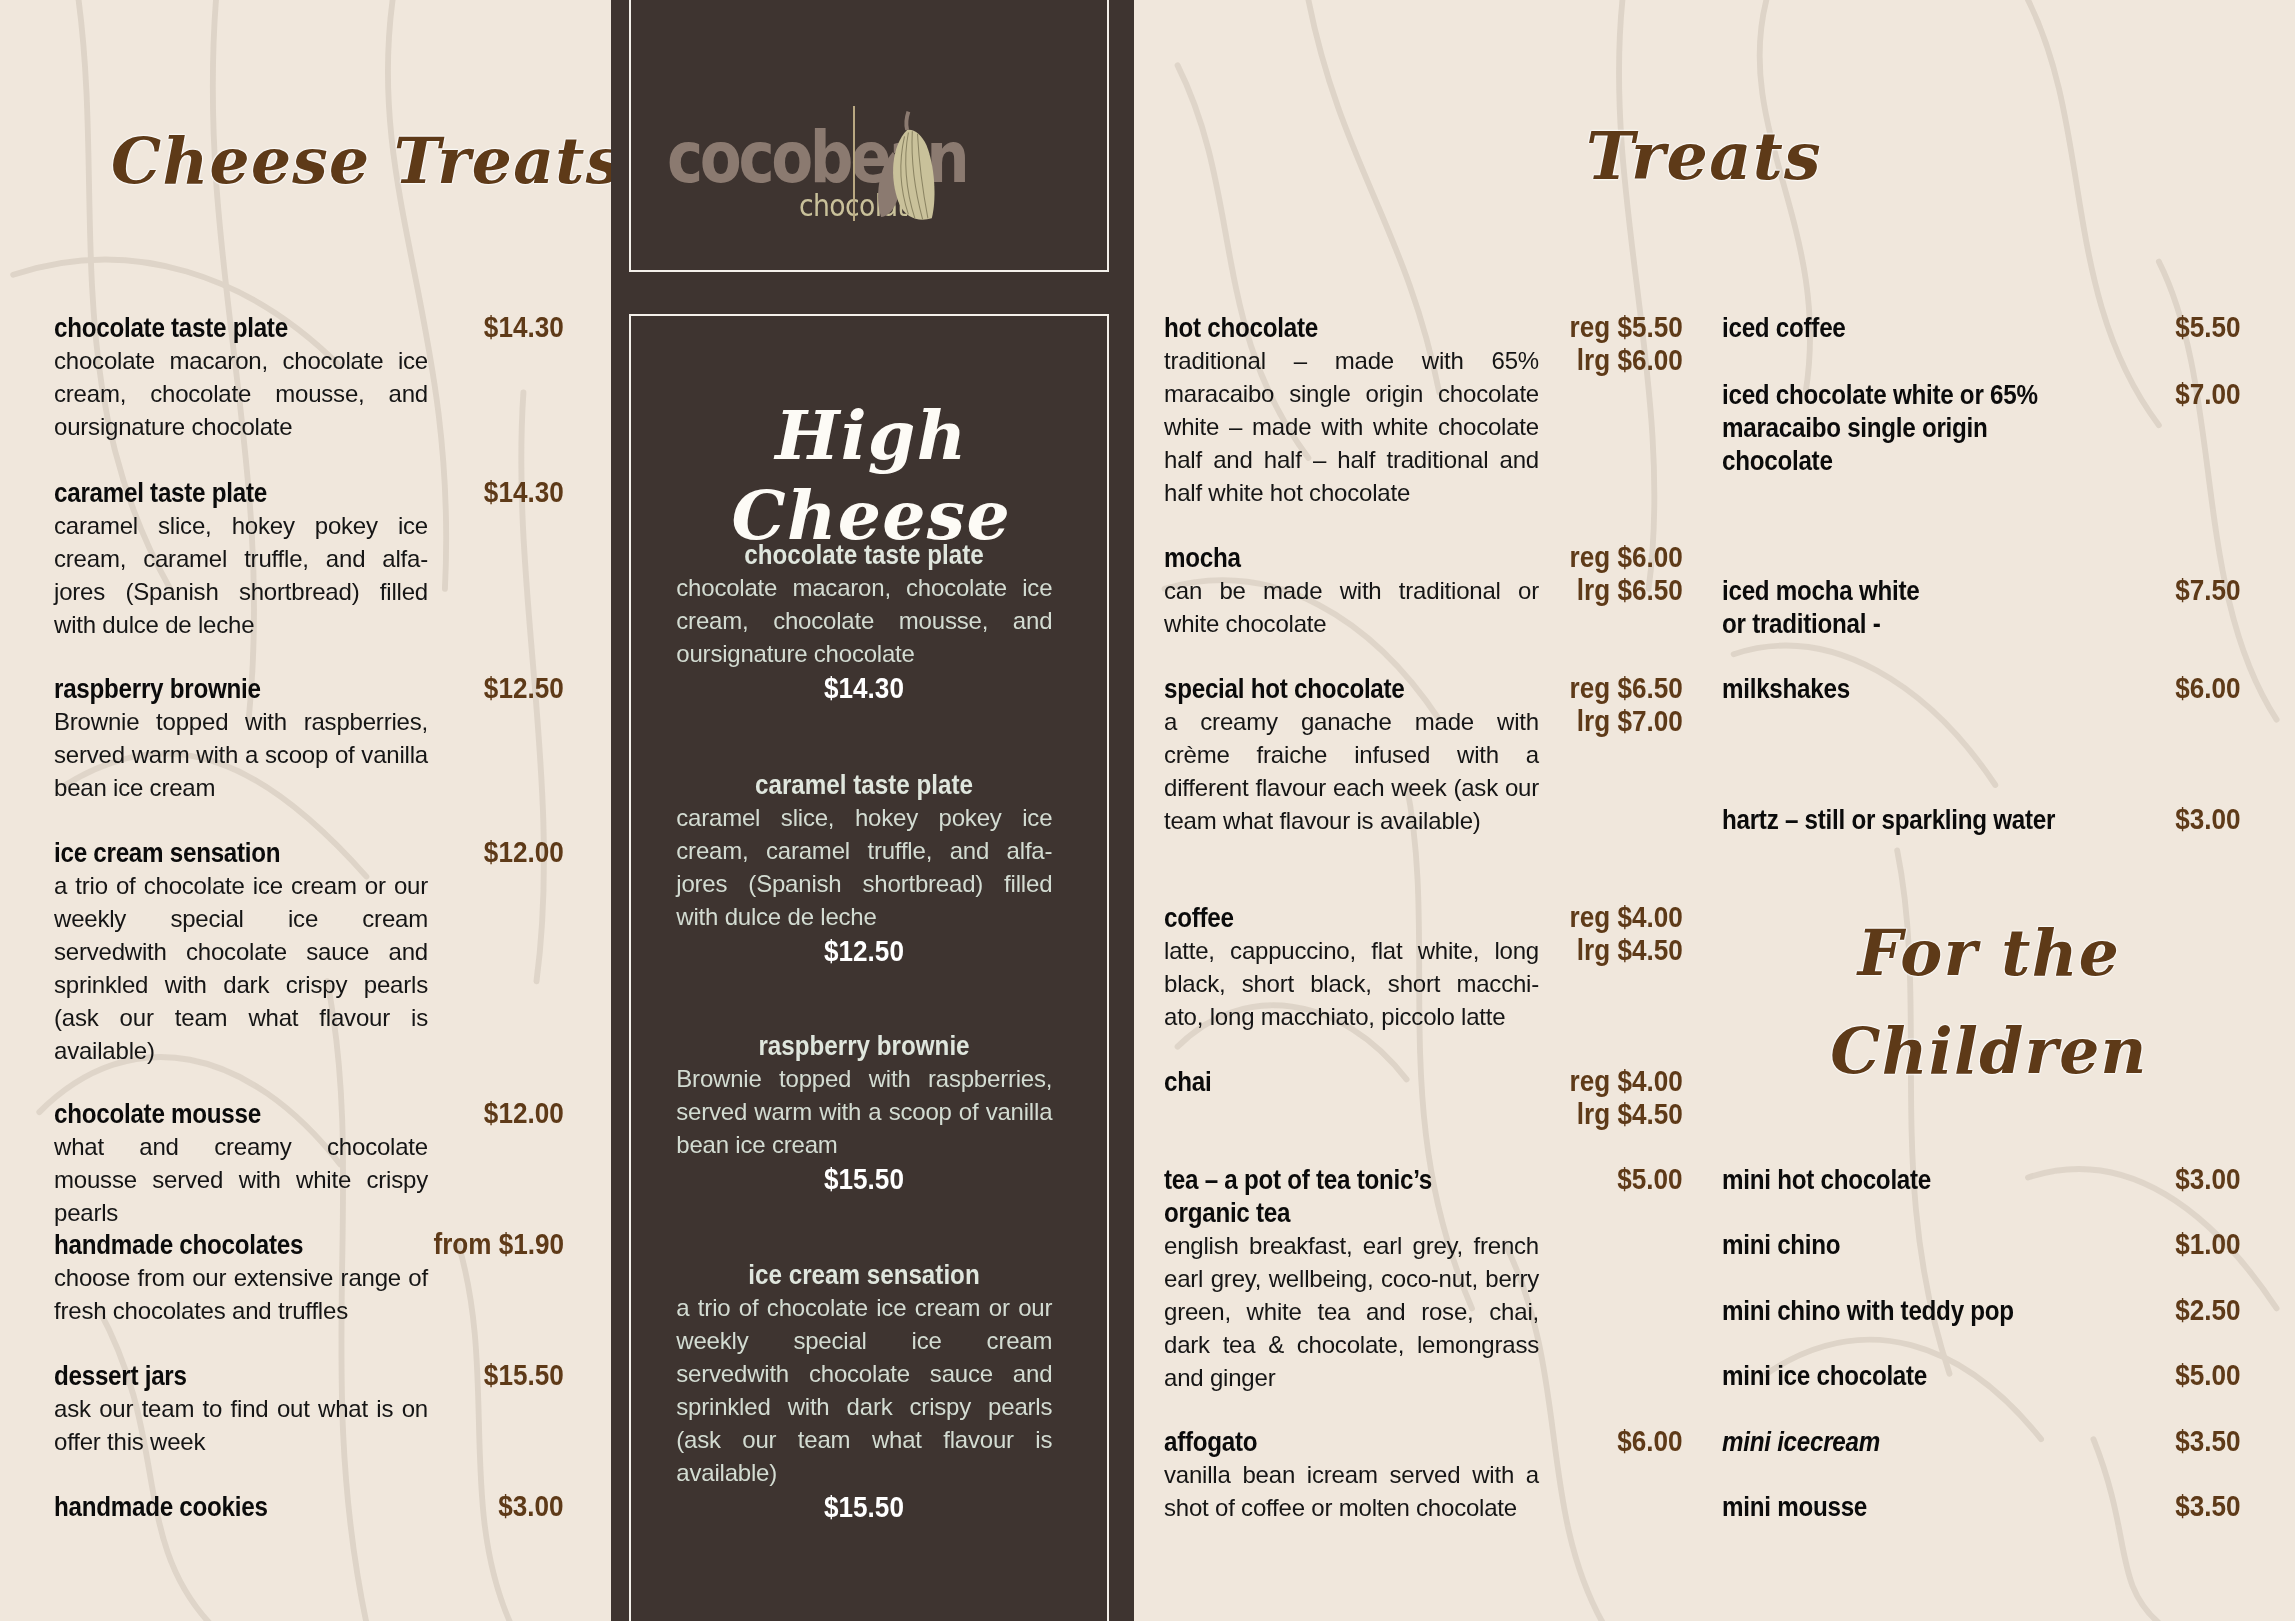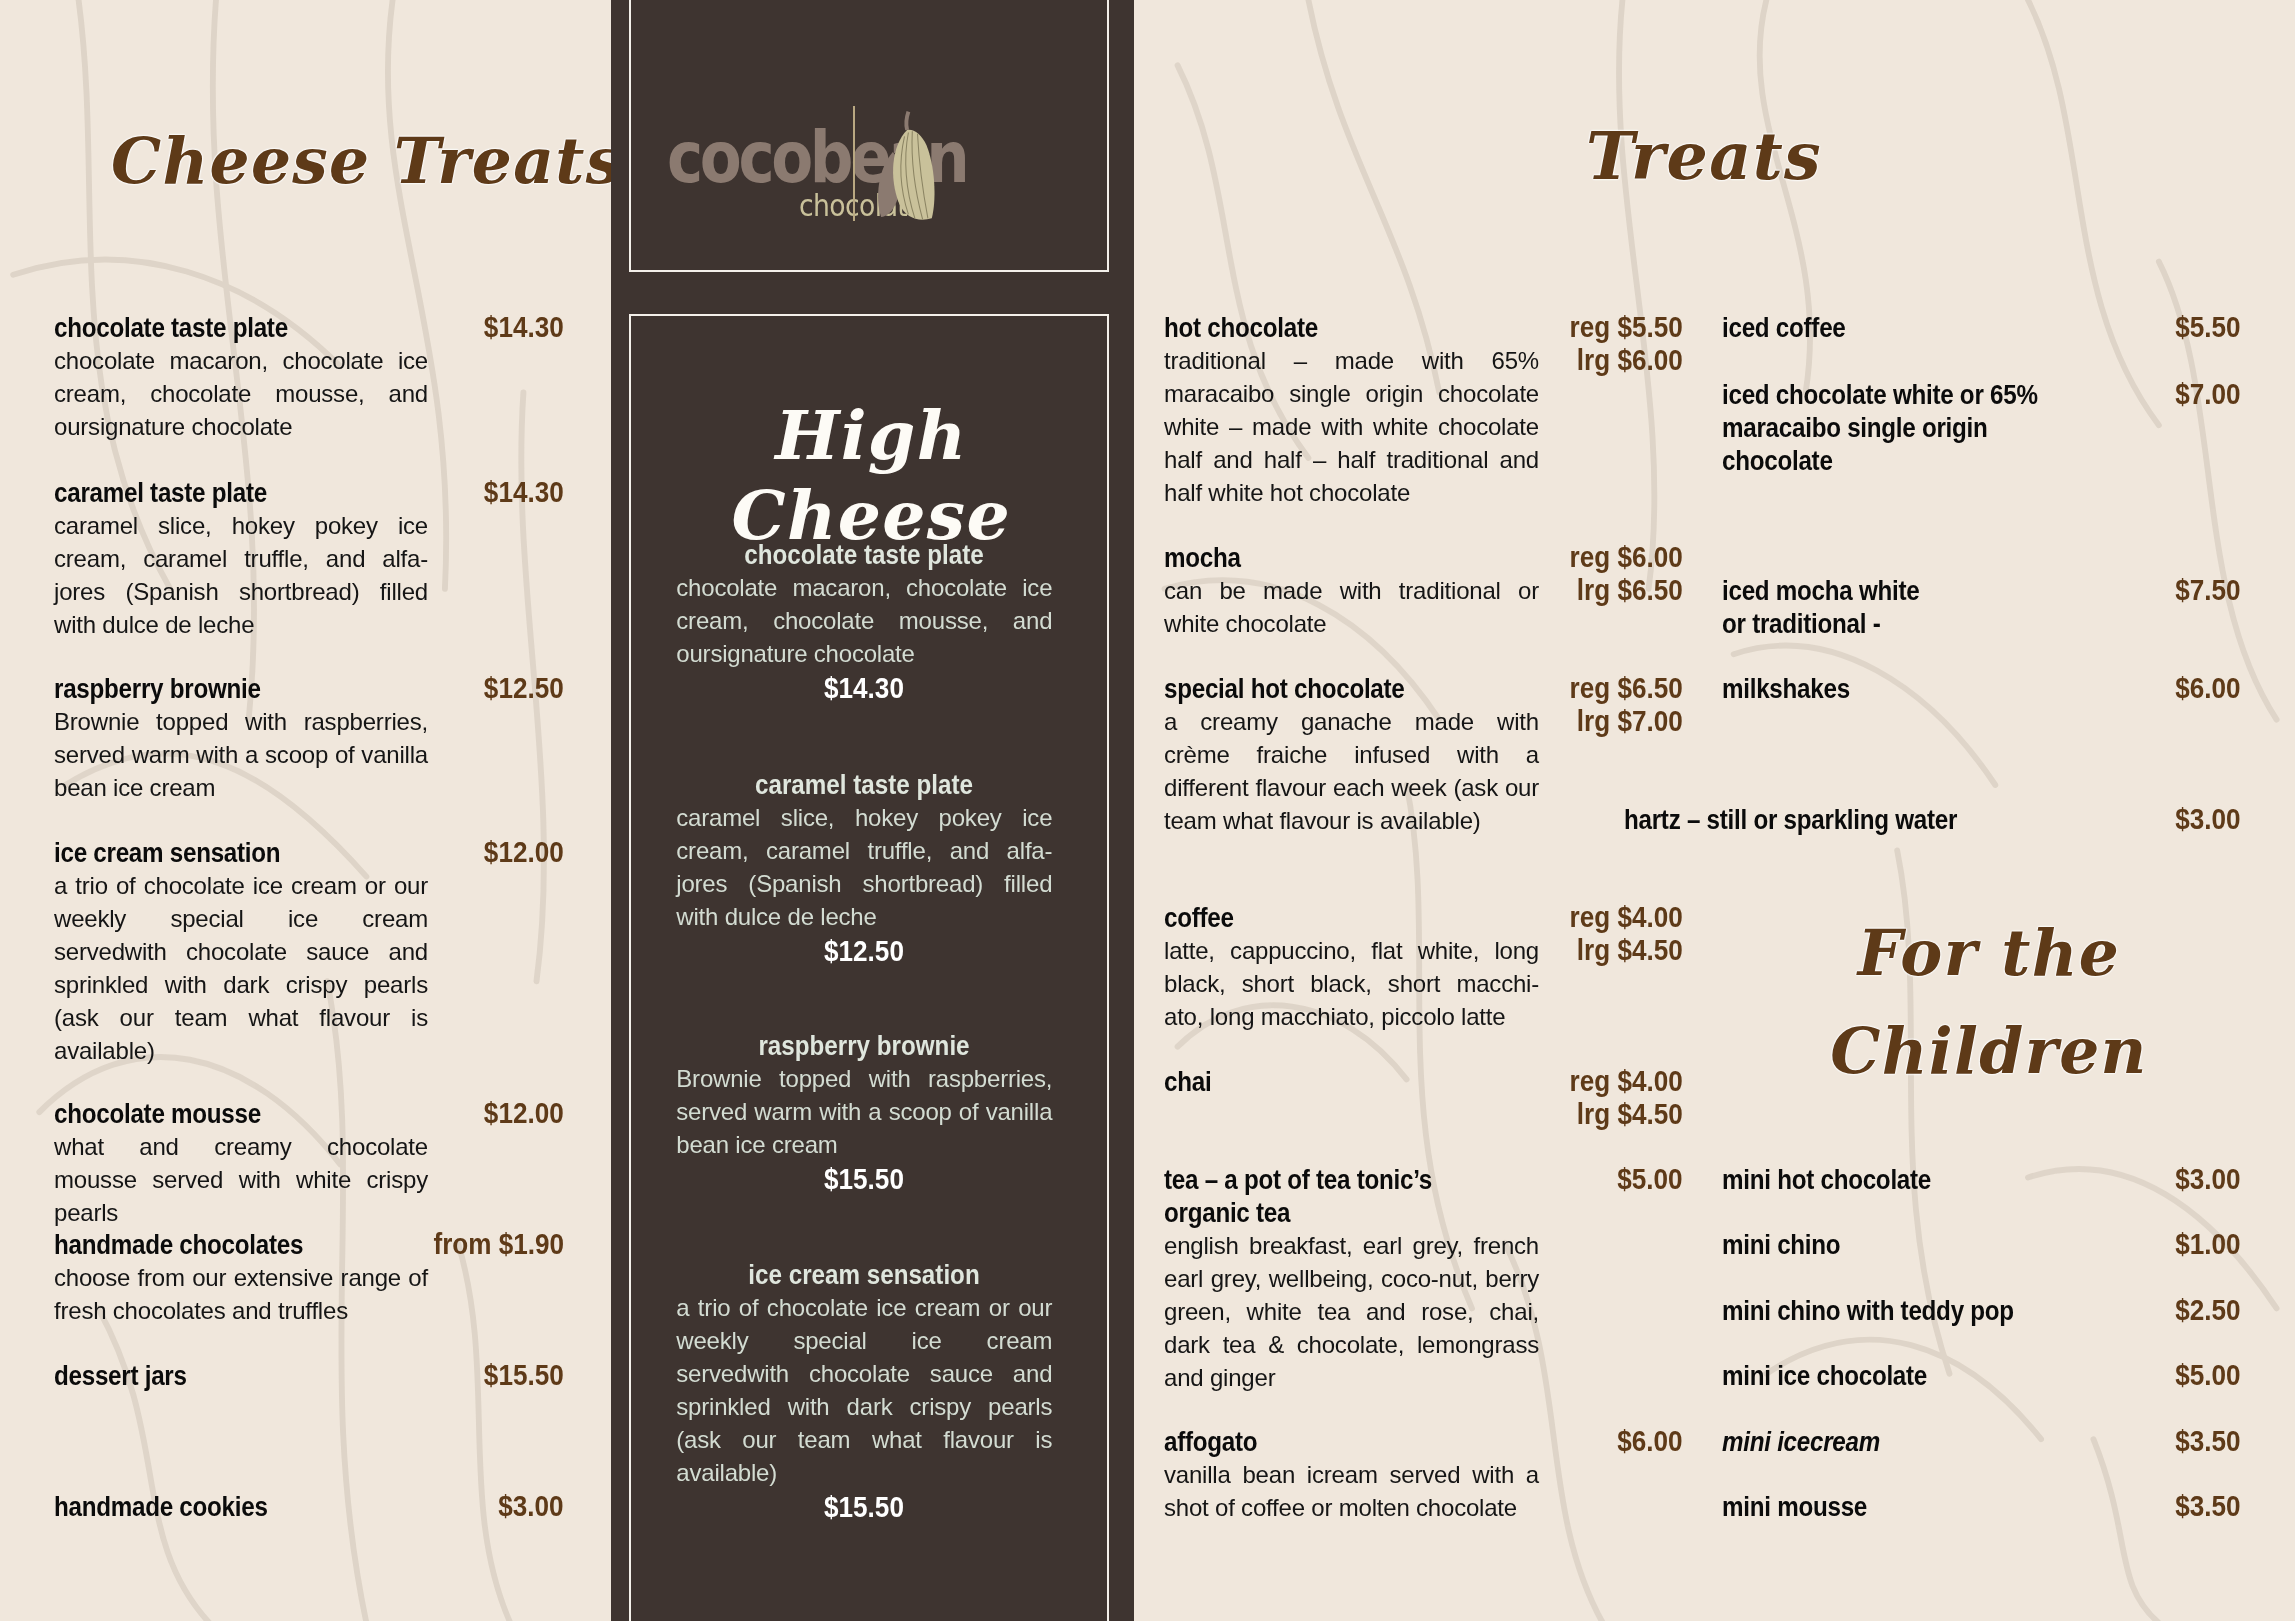--- a/index.html
+++ b/index.html
@@ -184,20 +184,21 @@
   <div class="price layer" style="right:1731px; top:1097px;">$12.00</div>
 
   <div class="item layer" style="left:54px; top:1228px; width:374px;">
     <div class="name">handmade chocolates</div>
     <div class="desc">choose from our extensive range of fresh chocolates and truffles</div>
   </div>
   <div class="price layer" style="right:1731px; top:1228px;">from $1.90</div>
 
   <div class="item layer" style="left:54px; top:1359px; width:374px;">
     <div class="name">dessert jars</div>
+    <div class="desc">ask our team to find out what is on offer this week</div>
   </div>
   <div class="price layer" style="right:1731px; top:1359px;">$15.50</div>
 
   <div class="item layer" style="left:54px; top:1490px; width:374px;">
     <div class="name">handmade cookies</div>
   </div>
   <div class="price layer" style="right:1731px; top:1490px;">$3.00</div>
 </section>
 
 <section class="center-panel">
@@ -321,21 +322,21 @@
   <div class="item layer" style="left:1722px; top:574px; width:375px;">
     <div class="name multi" style="width:249px;">iced mocha white or traditional -</div>
   </div>
   <div class="price layer" style="right:54px; top:574px;">$7.50</div>
 
   <div class="item layer" style="left:1722px; top:672px; width:375px;">
     <div class="name">milkshakes</div>
   </div>
   <div class="price layer" style="right:54px; top:672px;">$6.00</div>
 
-  <div class="item layer" style="left:1624px; top:803px; width:375px;">
+  <div class="item layer" style="left:1722px; top:803px; width:375px;">
     <div class="name">hartz – still or sparkling water</div>
   </div>
   <div class="price layer" style="right:54px; top:803px;">$3.00</div>
 </section>
 
 <section>
   <h1 class="script" style="left:1806px; top:916px; width:366px; font-size:63px; z-index:1;">For the</h1>
   <h1 class="script" style="left:1806px; top:1014px; width:366px; font-size:63px; z-index:1;">Children</h1>
 
   <div class="item layer" style="left:1722px; top:1163px; width:375px;">

